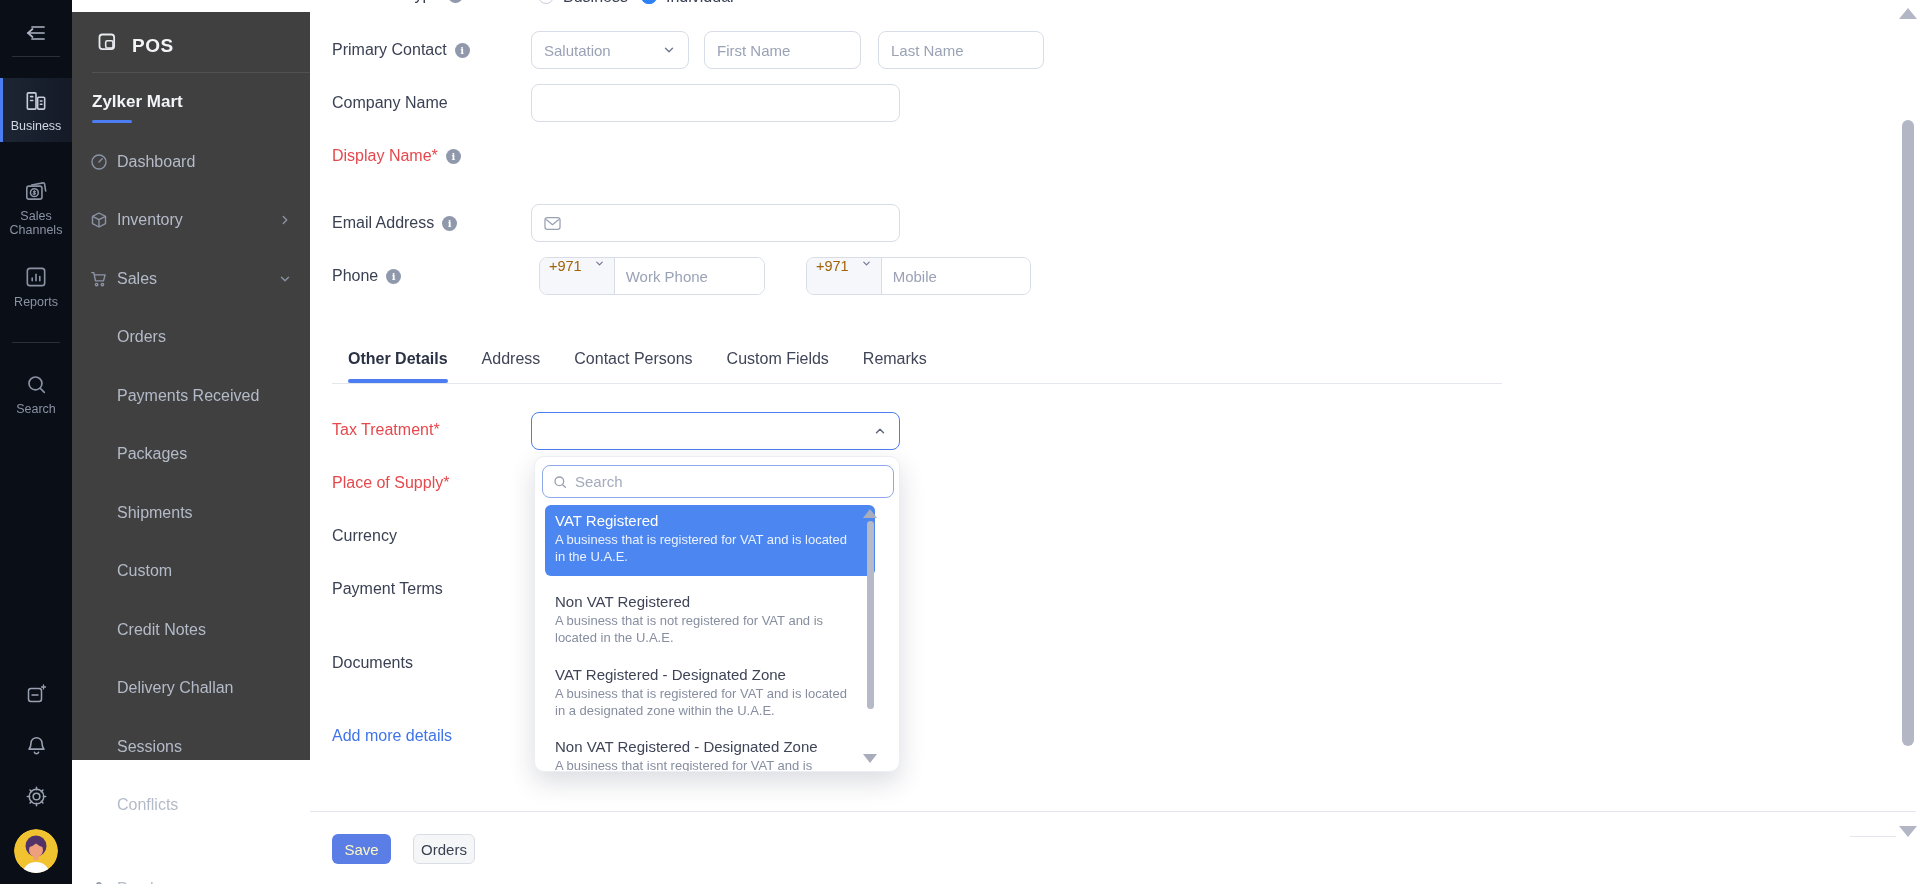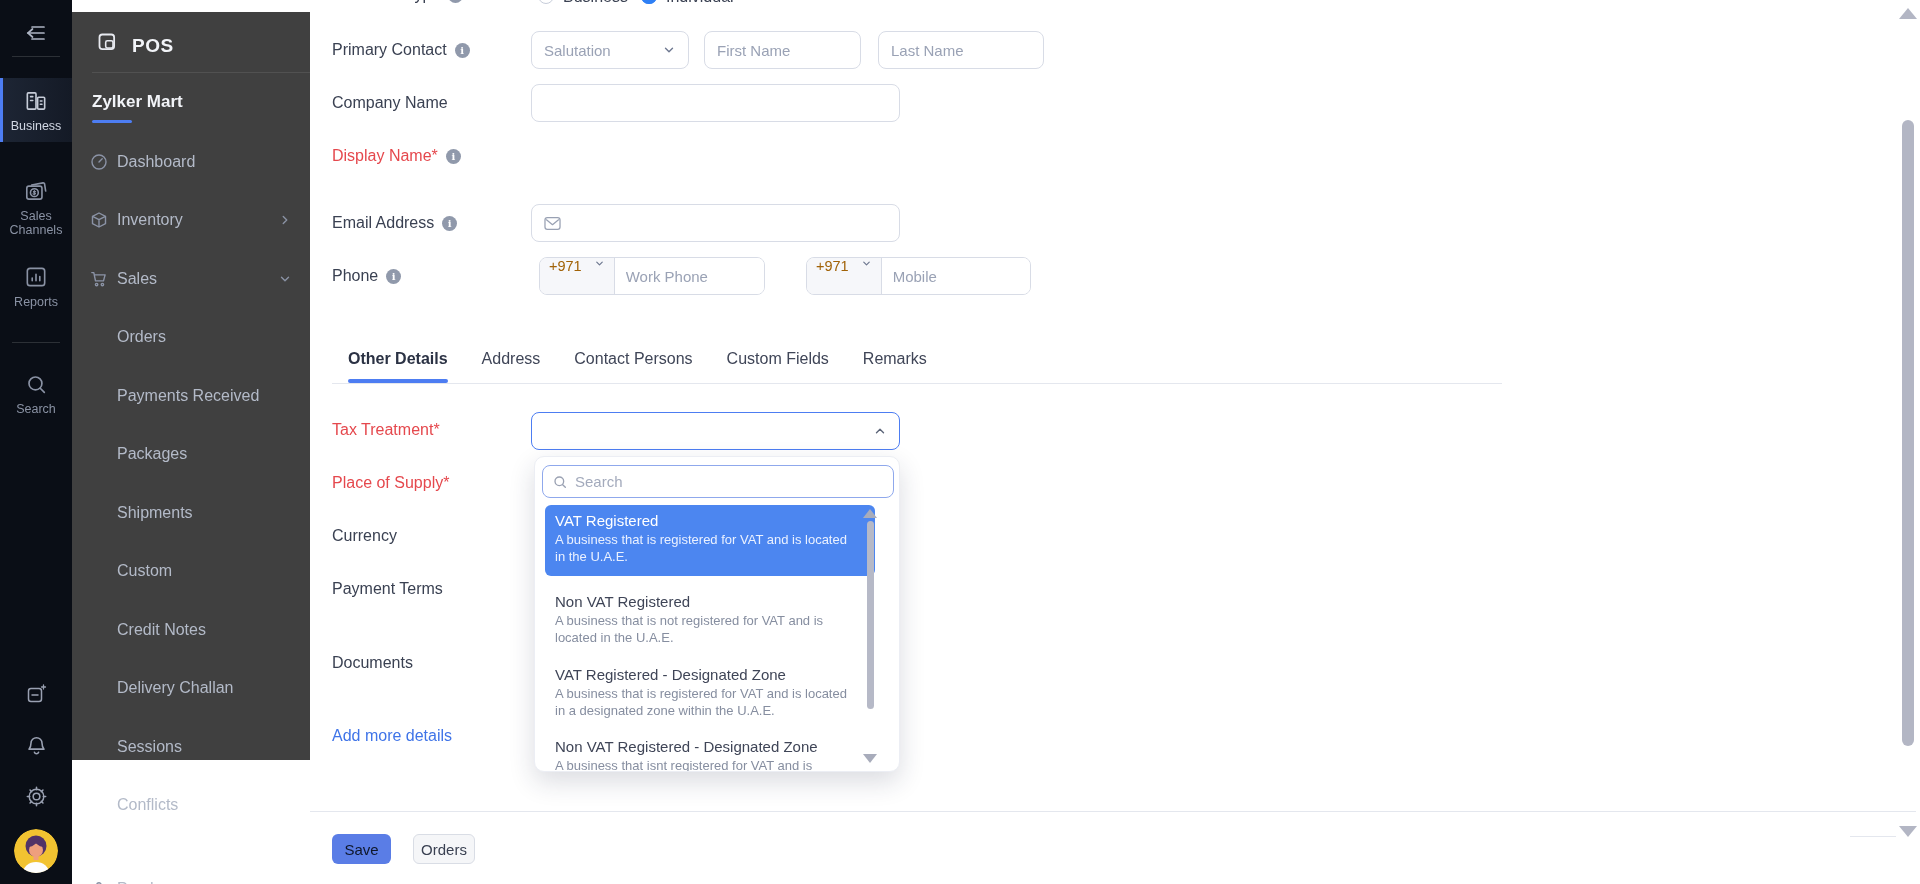--- a/index.html
+++ b/index.html
@@ -100,21 +100,21 @@
     border-right:7px solid transparent; cursor:pointer; }
   .dd-sb-arrow.up { top:52px; border-bottom:9px solid #a8acbb; }
   .dd-sb-arrow.down { top:297px; border-top:9px solid #a8acbb; }
 
   .link { position:absolute; left:22px; font-size:16px; color:#3f74e8; cursor:pointer; }
 
   
   .foot-div { position:absolute; left:0; right:0; top:811px; height:1px; background:#e4e7ee; }
   .btn { position:absolute; top:834px; height:30px; border-radius:6px; font-size:15px; display:flex;
     align-items:center; justify-content:center; cursor:pointer; font-family:"Liberation Sans", sans-serif; }
-  .btn.save { left:22px; width:59px; background:#5a7de6; color:#0f172a; border:none; }
+  .btn.save { left:22px; width:59px; background:#5a7de6; color:#fef9c3; border:none; }
   .btn.cancel { left:103px; width:62px; background:#f5f6f8; color:#3a4152; border:1px solid #d9dde5; }
 
   
   .pg-sb-thumb { position:absolute; left:1902px; top:120px; width:12px; height:626px; border-radius:6px; background:#b3b6c4; cursor:pointer; }
   .pg-sb-arrow { position:absolute; left:1899px; width:0; height:0; border-left:9px solid transparent;
     border-right:9px solid transparent; cursor:pointer; }
   .pg-sb-arrow.up { top:8px; border-bottom:11px solid #b3b6c4; }
   .pg-sb-arrow.down { top:826px; border-top:11px solid #b3b6c4; }
   .pg-sb-line { position:absolute; left:1850px; top:836px; width:46px; height:1px; background:#e4e7ee; }
 </style>

